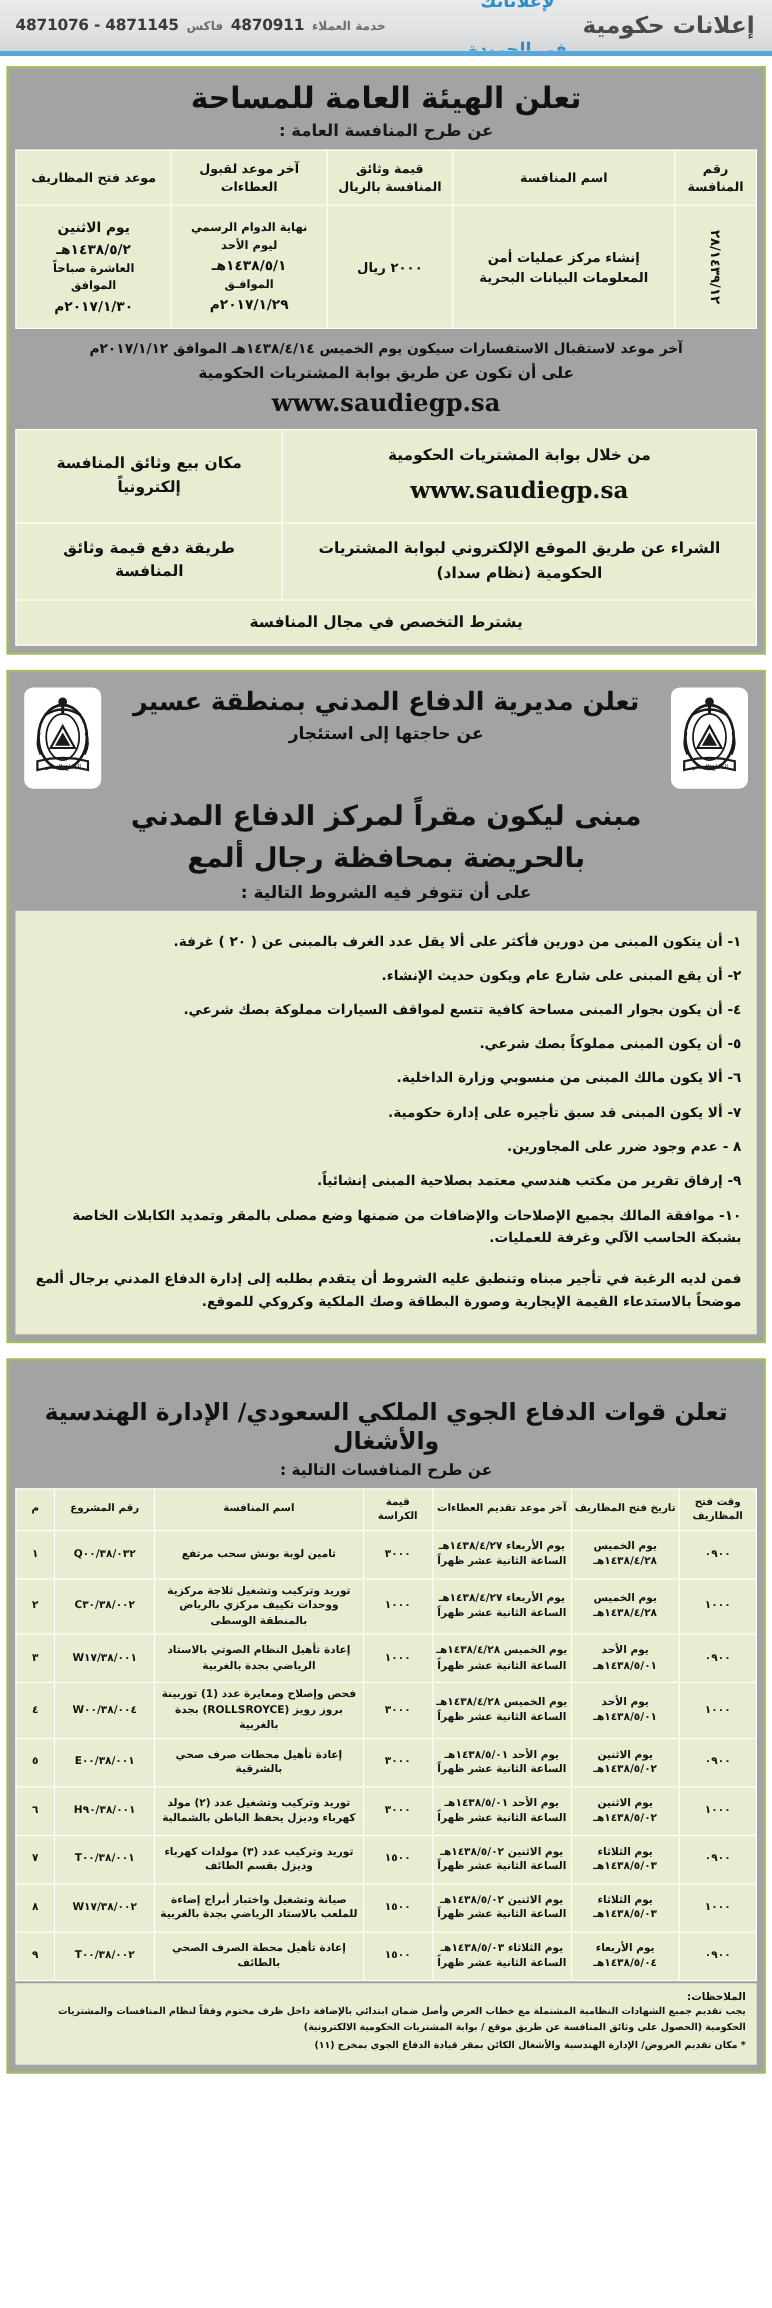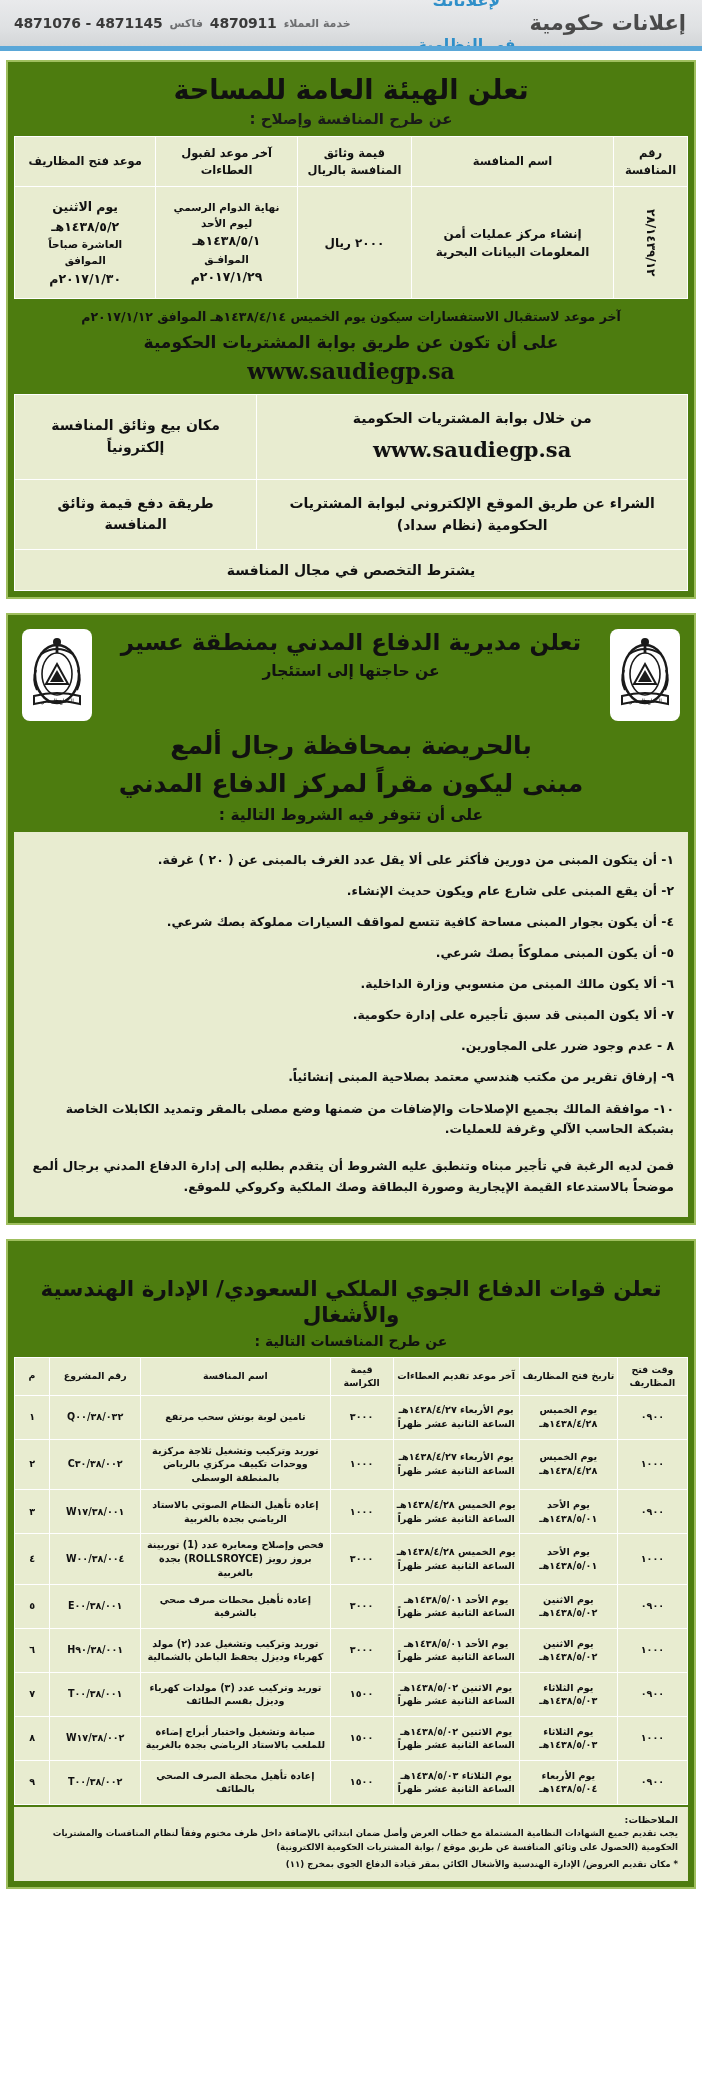--- a/index.html
+++ b/index.html
@@ -42,21 +42,21 @@
   }
   .tb-label { font-size: 11px; font-weight: bold; color: #6d6e70; }
   .tb-num { font-size: 14px; font-weight: bold; color: #3a3a3a; letter-spacing: -0.2px; }
   .blue-rule { height: 5px; background: #5aa7d8; width: 100%; }
   .white-gap { height: 9px; background: #ffffff; }
 
   
   .ad {
     margin: 0 6px 14px 6px;
     border: 2px solid #9fbf5e;
-    background: #4d7c0f;
+    background: #a3a3a3;
     padding: 6px;
   }
   .ad-title {
     text-align: center;
     font-size: 27px;
     font-weight: bold;
     color: #111;
     letter-spacing: 0px;
     padding: 6px 4px 0 4px;
     line-height: 1.15;
@@ -100,21 +100,21 @@
   .notice-line {
     text-align: center;
     font-size: 12.5px;
     font-weight: bold;
     color: #111;
     padding: 8px 6px 2px 6px;
     line-height: 1.6;
   }
   .notice-line2 {
     text-align: center;
-    font-size: 17px;
+    font-size: 14px;
     font-weight: bold;
     color: #111;
     padding: 3px 6px 2px 6px;
   }
   .url-big {
     text-align: center;
     font-family: "DejaVu Serif", "Liberation Serif", serif;
     font-size: 22px;
     font-weight: bold;
     color: #111;
@@ -269,36 +269,36 @@
   .notes p.star { padding-top: 4px; }
 </style>
 </head>
 <body>
 
 <div class="topbar">
   <div class="topbar-right">
     <span class="brand-gov">إعلانات حكومية</span>
     <span class="brand-stack">
       <span>لإعلاناتك</span>
-      <span>في النظامية</span>
+      <span>في الجريدة</span>
     </span>
   </div>
   <div class="topbar-left">
     <span class="tb-label">خدمة العملاء</span>
     <span class="tb-num">4870911</span>
     <span class="tb-label">فاكس</span>
     <span class="tb-num">4871145 - 4871076</span>
   </div>
 </div>
 <div class="blue-rule"></div>
 <div class="white-gap"></div>
 
 <div class="ad">
   <div class="ad-title">تعلن الهيئة العامة للمساحة</div>
-  <div class="ad-subtitle">عن طرح المنافسة وإصلاح :</div>
+  <div class="ad-subtitle">عن طرح المنافسة العامة :</div>
 
   <table class="t1">
     <thead>
       <tr>
         <th style="width:11%">رقم المنافسة</th>
         <th style="width:30%">اسم المنافسة</th>
         <th style="width:17%">قيمة وثائق المنافسة بالريال</th>
         <th style="width:21%">آخر موعد لقبول العطاءات</th>
         <th style="width:21%">موعد فتح المظاريف</th>
       </tr>
@@ -380,22 +380,22 @@
         <path d="M50 36 Q54 46 49 56" fill="none" stroke="#1a1a1a" stroke-width="2"></path>
         <path d="M6 62 Q29 56 52 62 L52 70 Q29 64 6 70 Z" fill="none" stroke="#1a1a1a" stroke-width="2"></path>
         <text x="29" y="69" font-size="6" text-anchor="middle" fill="#1a1a1a" font-family="DejaVu Sans, sans-serif">الدفاع المدني</text>
       </svg>
     </div>
     <div class="cd-titles">
       <div class="cd-t1">تعلن مديرية الدفاع المدني بمنطقة عسير</div>
       <div class="cd-t2">عن حاجتها إلى استئجار</div>
     </div>
   </div>
+  <div class="cd-t3">مبنى ليكون مقراً لمركز الدفاع المدني</div>
   <div class="cd-t3">بالحريضة بمحافظة رجال ألمع</div>
-  <div class="cd-t3">مبنى ليكون مقراً لمركز الدفاع المدني</div>
   <div class="cd-t4">على أن تتوفر فيه الشروط التالية :</div>
 
   <div class="cond-box">
     <ul>
       <li>١- أن يتكون المبنى من دورين فأكثر على ألا يقل عدد الغرف بالمبنى عن ( ٢٠ ) غرفة.</li>
       <li>٢- أن يقع المبنى على شارع عام ويكون حديث الإنشاء.</li>
       <li>٤- أن يكون بجوار المبنى مساحة كافية تتسع لمواقف السيارات مملوكة بصك شرعي.</li>
       <li>٥- أن يكون المبنى مملوكاً بصك شرعي.</li>
       <li>٦- ألا يكون مالك المبنى من منسوبي وزارة الداخلية.</li>
       <li>٧- ألا يكون المبنى قد سبق تأجيره على إدارة حكومية.</li>

